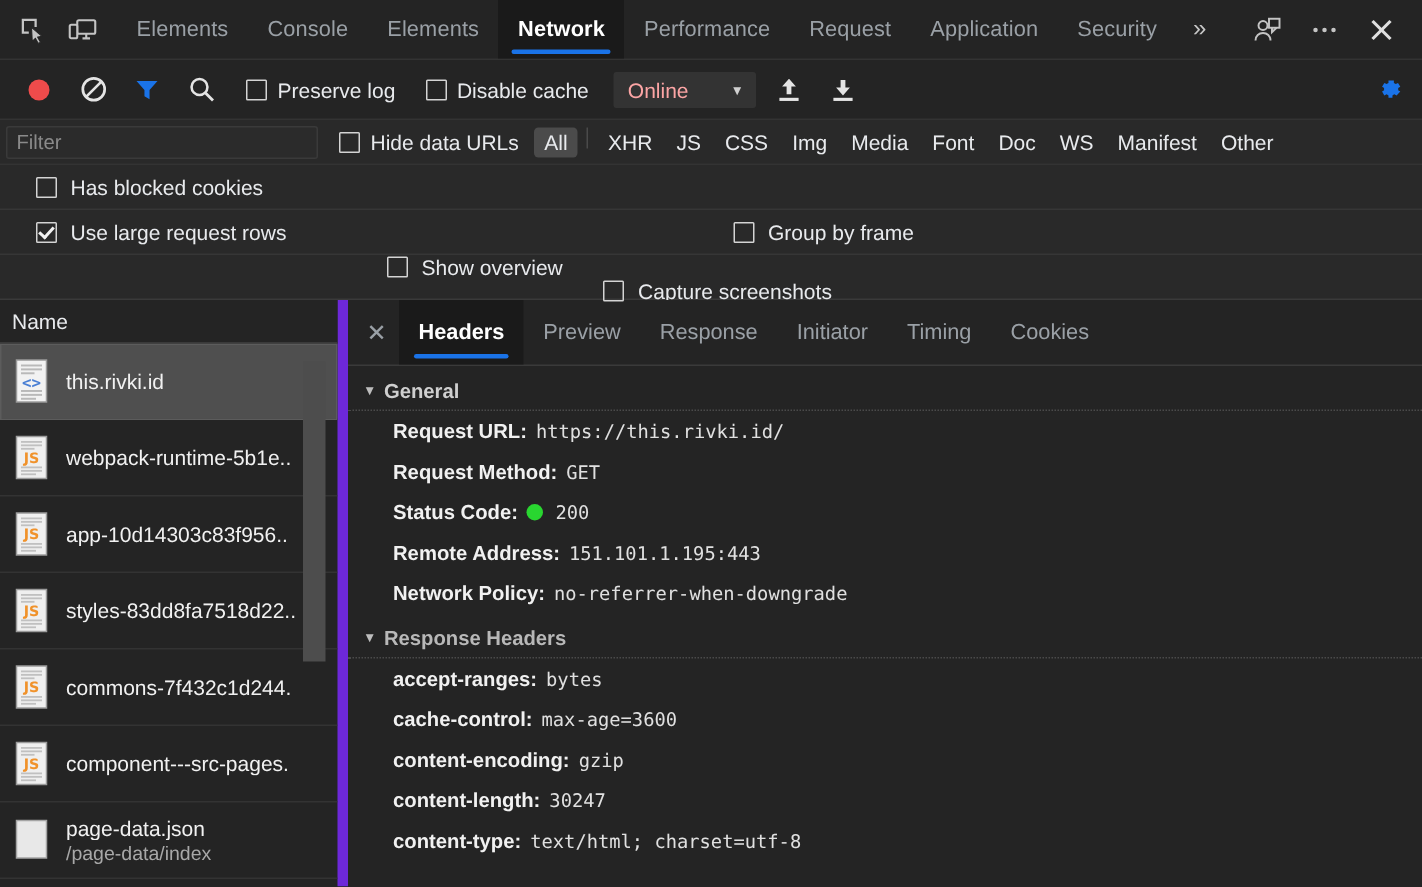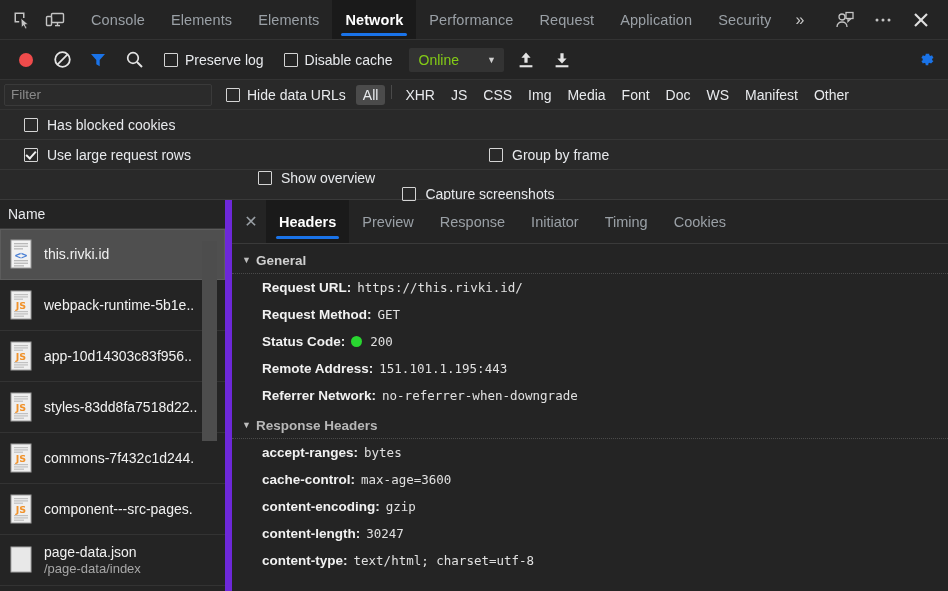--- a/index.html
+++ b/index.html
@@ -57,21 +57,21 @@
   .cbox.checked::after {
     content: ""; position: absolute; left: 3px; top: 0px;
     width: 4px; height: 8px; border: solid #f1f1f1; border-width: 0 2px 2px 0;
     transform: rotate(42deg);
   }
   .throttle {
     display: flex; align-items: center; gap: 28px;
     background: #333333; border-radius: 2px; height: 24px;
     padding: 0 8px 0 10px; margin-left: 10px; cursor: pointer;
   }
-  .throttle .val { font-size: 14px; color: #84cc16; }
+  .throttle .val { font-size: 14px; color: #fca5a5; }
   .throttle .caret { font-size: 9px; color: #d0d0d0; }
   .gear-wrap { margin-left: auto; padding-right: 12px; display: flex; align-items: center; cursor: pointer; }
 
   
   .filterrow {
     height: 30px; flex: 0 0 30px;
     display: flex; align-items: center;
     background: #292929; border-bottom: 1px solid #333;
   }
   .filter-input {
@@ -192,24 +192,24 @@
       <svg width="20" height="18" viewBox="0 0 20 18">
         <rect x="6.5" y="2.5" width="12" height="9" rx="1" fill="none" stroke="#c4c4c4" stroke-width="1.4"></rect>
         <rect x="1.5" y="5.5" width="5" height="9" rx="1" fill="#242424" stroke="#c4c4c4" stroke-width="1.4"></rect>
         <line x1="10" y1="14.6" x2="15" y2="14.6" stroke="#c4c4c4" stroke-width="1.4"></line>
         <line x1="12.5" y1="11.6" x2="12.5" y2="14.6" stroke="#c4c4c4" stroke-width="1.4"></line>
       </svg>
     </div>
 
     <div class="tabs">
       <div class="tab">
+          <span>Elements</span>
+        </div>
+      <div class="tab">
           <span>Console</span>
-        </div>
-      <div class="tab">
-          <span>Elements</span>
         </div>
       <div class="tab">
           <span>Elements</span>
         </div>
       <div class="tab active">
           <span>Network</span>
         </div>
       <div class="tab">
           <span>Performance</span>
         </div>
@@ -547,21 +547,21 @@
         <div class="kv">
           <span class="k">Status Code:</span>
           <span class="status-dot"></span>
           <span class="v">200</span>
         </div>
         <div class="kv">
           <span class="k">Remote Address:</span>
           <span class="v">151.101.1.195:443</span>
         </div>
         <div class="kv">
-          <span class="k">Referrer Network:</span>
+          <span class="k">Network Policy:</span>
           <span class="v">no-referrer-when-downgrade</span>
         </div>
 
         <div class="section-title sub" style="margin-top:4px;">
           <span class="tri">▼</span>
           <span>Response Headers</span>
         </div>
 
         <div class="kv">
           <span class="k">accept-ranges:</span>

